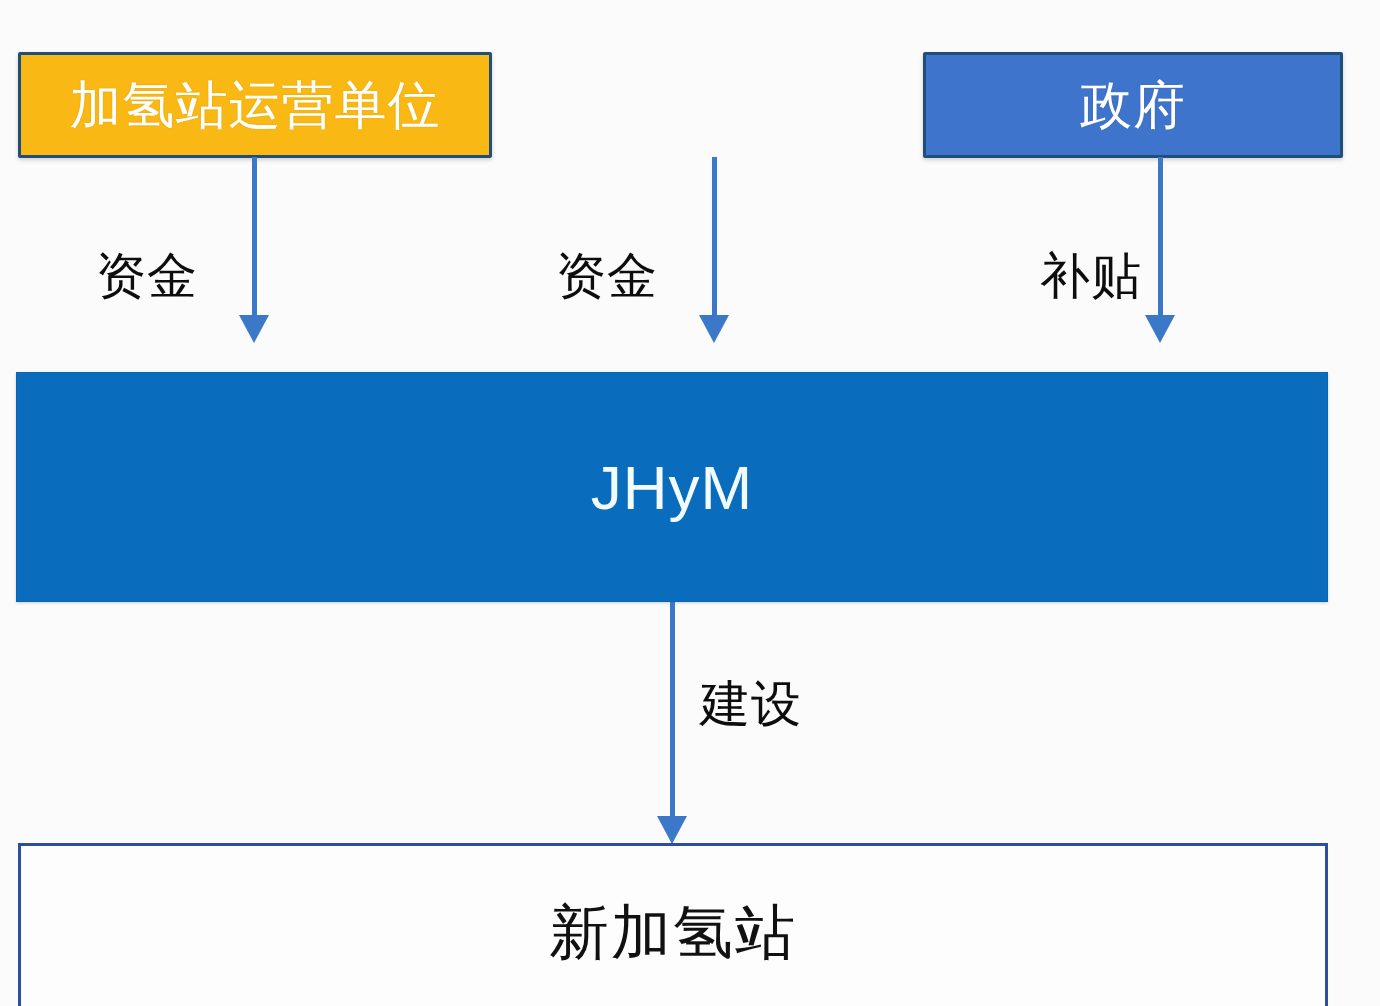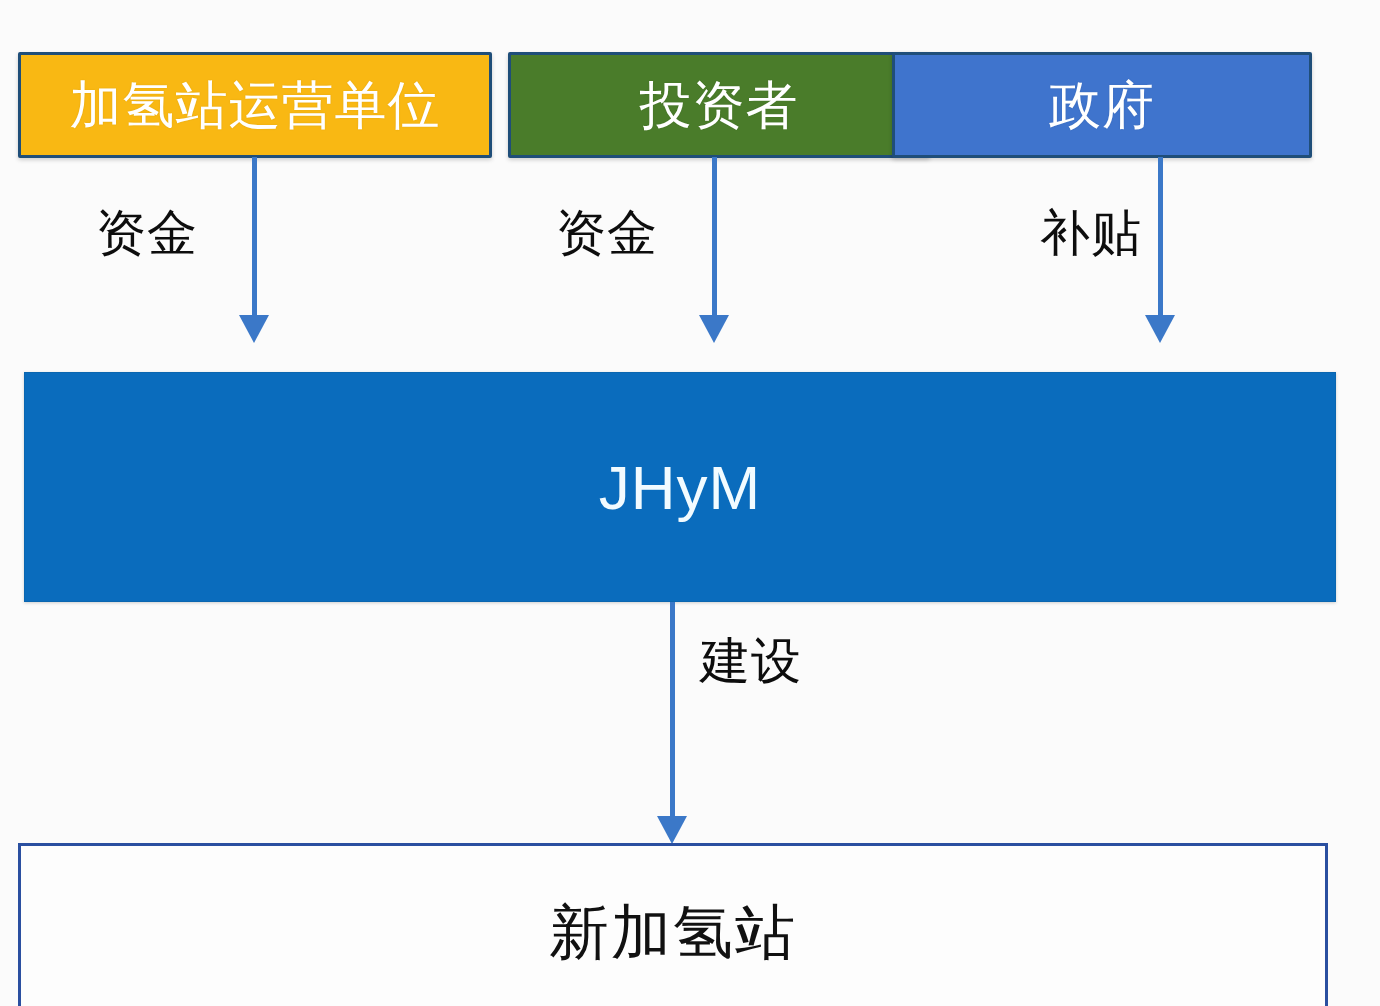--- a/index.html
+++ b/index.html
@@ -45,21 +45,20 @@
     box-sizing: border-box;
     background: #0a6cbd;
     border: 1px solid #0a66b0;
     display: flex;
     align-items: center;
     justify-content: center;
     color: #f2fbff;
     font-size: 62px;
     letter-spacing: 1px;
     box-shadow: 0 1px 3px rgba(0,0,0,0.18);
-    margin-left: 8px;
   }
 
   
   .outcome {
     position: absolute;
     box-sizing: border-box;
     background: #fdfdfd;
     border: 3px solid #2a4fa0;
     display: flex;
     align-items: center;
@@ -95,36 +94,34 @@
   }
 
   
   .edge-label {
     position: absolute;
     color: #0d0d0d;
     font-size: 50px;
     line-height: 1;
     white-space: nowrap;
     letter-spacing: 1px;
+    margin-top: 43px;
   }
 </style>
 </head>
 <body>
 
 <div id="stage">
 
   <div class="pill pill-operator" style="left:18px; top:52px; width:474px; height:106px;">
     <span>加氢站运营单位</span>
   </div>
 
-  <div class="pill pill-investor" style="left:508px; top:52px; width:422px; height:106px;">
-    <span>投资者</span>
-  </div>
 
-  <div class="pill pill-gov" style="left:892px; top:52px; width:420px; height:106px;">
+  <div class="pill pill-gov" style="left:923px; top:52px; width:420px; height:106px;">
     <span>政府</span>
   </div>
 
   <div class="arrow" style="left:239px; top:157px; width:30px; height:186px;">
     <div class="arrow-line" style="height:158px;"></div>
     <div class="arrow-head"></div>
   </div>
   <div class="edge-label" style="left:96px; top:208px;">资金</div>
 
   <div class="arrow" style="left:699px; top:157px; width:30px; height:186px;">

